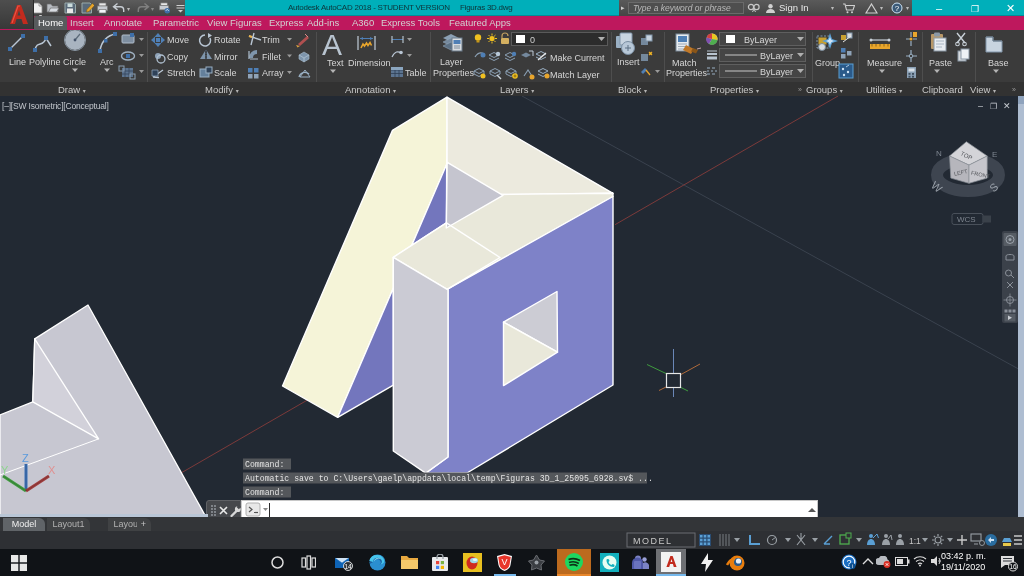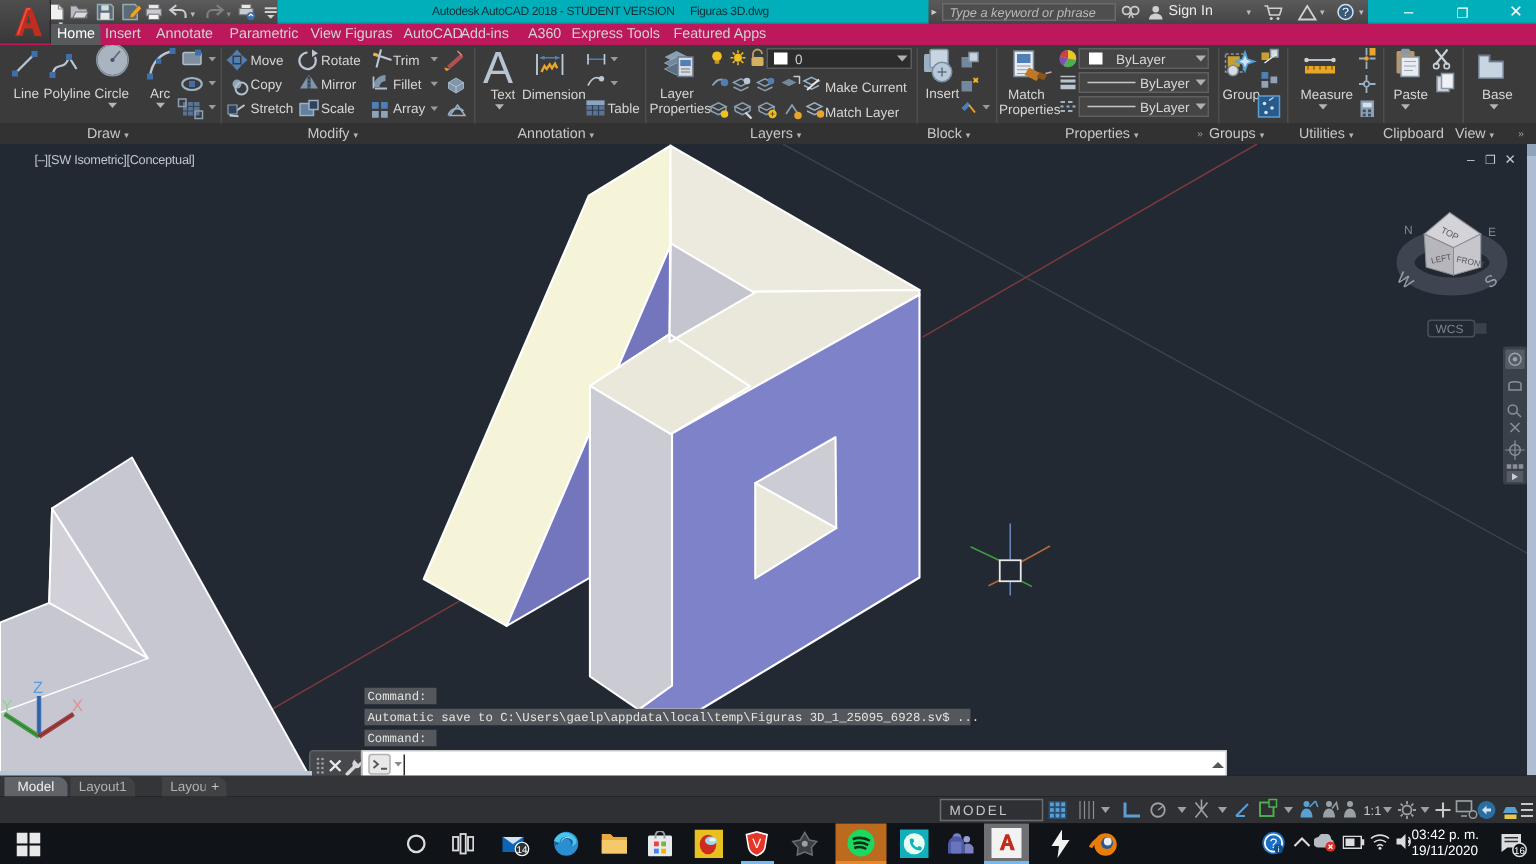--- a/index.html
+++ b/index.html
@@ -21,21 +21,21 @@
 .mtab { position:absolute; top:0; height:14px; line-height:14px; color:#d2d2d2; font-size:9.5px; }
 #hometab { position:absolute; top:0; left:34px; width:33px; height:14px; background:#585b5d; border-radius:2px 2px 0 0; }
 
 #ribbon { position:absolute; top:30px; left:0; width:1024px; height:66px; background:#3b3b3b; }
 #riblabels { position:absolute; top:82px; left:0; width:1024px; height:14px; background:#323232; }
 .plabel { position:absolute; top:2px; font-size:9.5px; color:#c8c8c8; white-space:nowrap; }
 .dd { color:#b4b4b4; font-size:6px; }
 #ribbon svg, #riblabels svg { position:absolute; }
 
 #draw { position:absolute; top:96px; left:0; width:1024px; height:421px; background:#222933; }
-#vplabel { position:absolute; top:5px; left:2px; color:#c2c6cc; font-size:8.5px; letter-spacing:-0.2px;margin-left:21px; }
+#vplabel { position:absolute; top:5px; left:2px; color:#c2c6cc; font-size:8.5px; letter-spacing:-0.2px; }
 .dwinbtn { position:absolute; top:3px; color:#c8ccd2; font-size:9px; line-height:9px;}
 #cmdrow { position:absolute; top:500px; left:0; width:1024px; height:20px; }
 #cmdicons { position:absolute; top:0; left:206px; width:35px; height:20px; background:#46484c; border:1px solid #5f6165; border-radius:3px 0 0 3px; }
 #cmdinput { position:absolute; top:0; left:241px; width:577px; height:20px; background:#ffffff; border:1px solid #c8c8c8; }
 
 #tabsrow { position:absolute; top:517px; left:0; width:1024px; height:14px; background:#333538; }
 #hscroll { position:absolute; top:514px; left:0; width:208px; height:4px; background:#b9c6d6; }
 .laytab { position:absolute; top:1px; height:13px; line-height:13px; font-size:9px; color:#b2b2b2; background:#404244; border-radius:0 6px 0 0; text-align:center; }
 
 #statusbar { position:absolute; top:531px; left:0; width:1024px; height:18px; background:#2e3034; }
@@ -137,21 +137,21 @@
 <div class="winbtn" style="left:1006px;">✕</div>
 
 <div id="menubar">
  <div id="hometab"></div>
  <div class="mtab" style="left:38px;color:#fff;">Home</div>
  <div class="mtab" style="left:70px;">Insert</div>
  <div class="mtab" style="left:104px;">Annotate</div>
  <div class="mtab" style="left:153px;">Parametric</div>
  <div class="mtab" style="left:207px;">View</div>
  <div class="mtab" style="left:230px;">Figuras</div>
- <div class="mtab" style="left:269px;">AutoCAD</div>
+ <div class="mtab" style="left:269px;">Express</div>
  <div class="mtab" style="left:307px;">Add-ins</div>
  <div class="mtab" style="left:352px;">A360</div>
  <div class="mtab" style="left:381px;">Express Tools</div>
  <div class="mtab" style="left:449px;">Featured Apps</div>
 </div>
 
 <div id="ribbon">
 <svg width="1024" height="66" viewBox="0 30 1024 66" style="left:0;top:0;">
  <g stroke="#4e4e4e">
           <path d="M147.5 32v62M316.5 32v62M430.5 32v62M611.5 32v62M664.5 32v62M812.5 32v62M858.5 32v62M922.5 32v62M975.5 32v62"></path>

